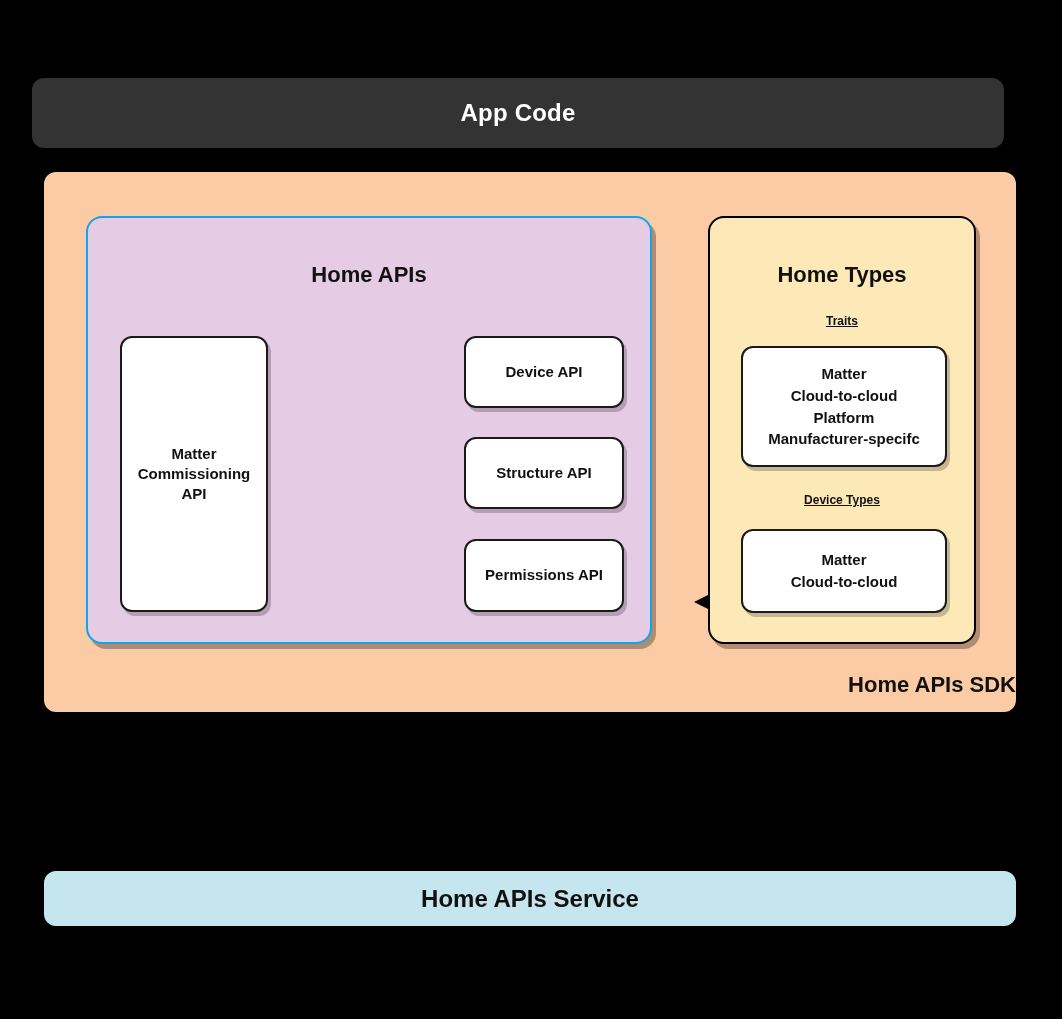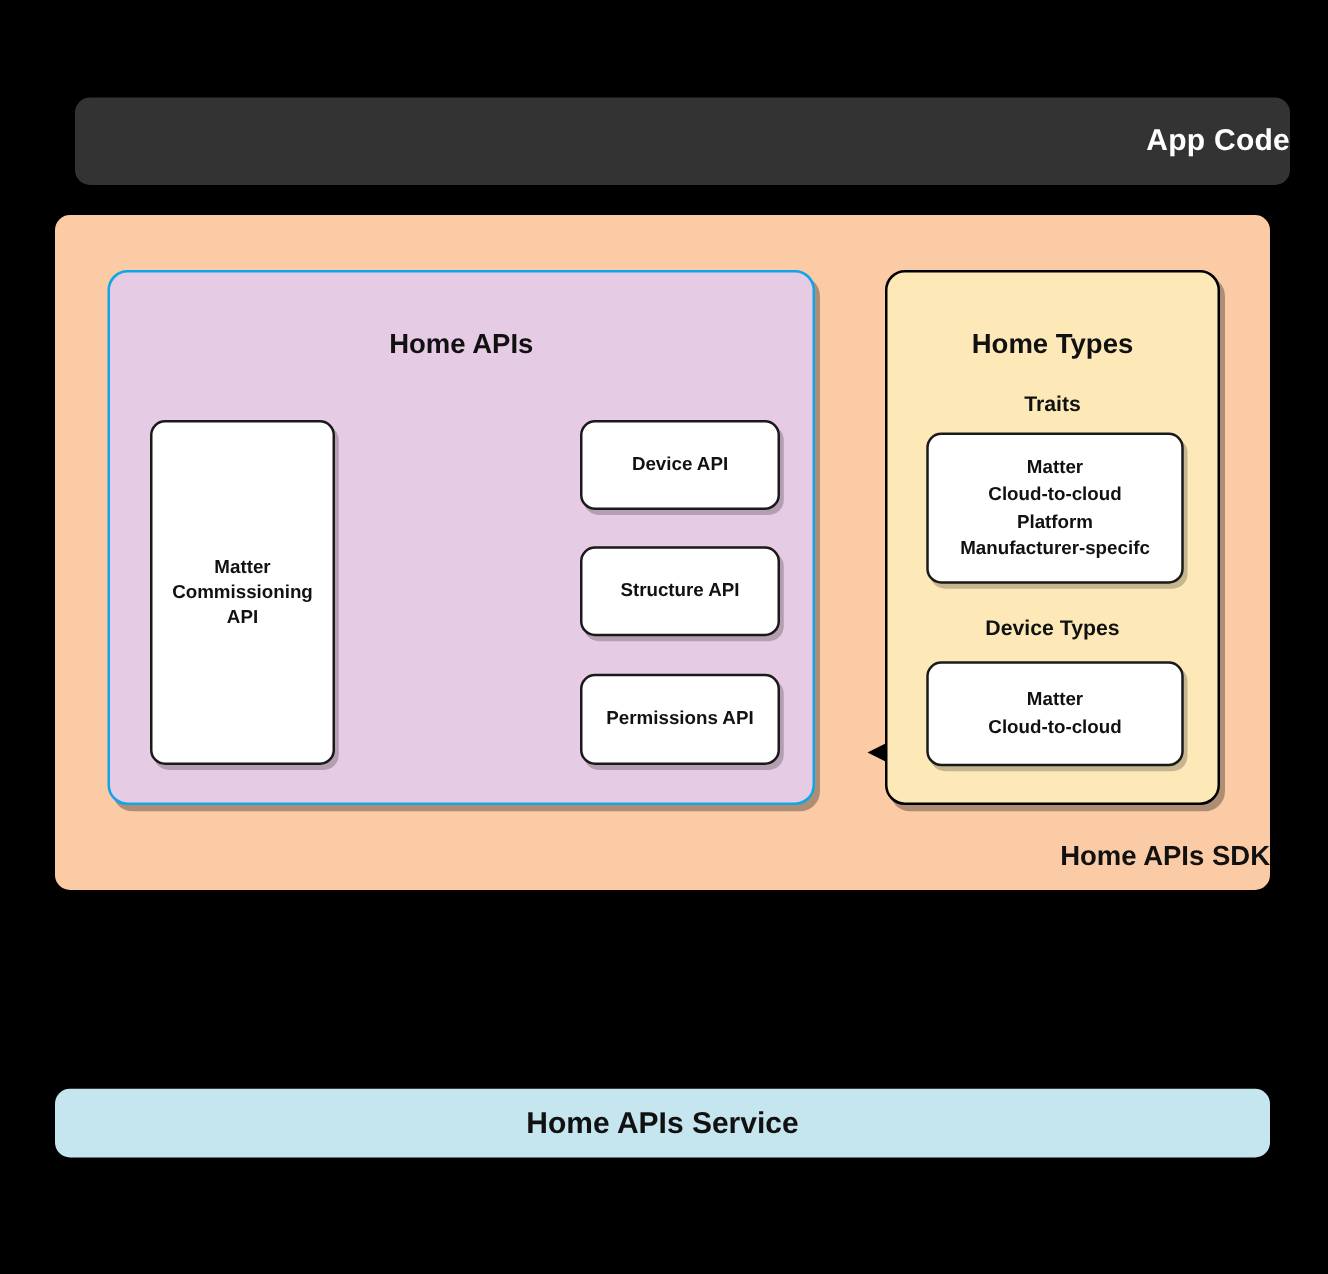--- a/index.html
+++ b/index.html
@@ -19,29 +19,29 @@
   .stage {
     position: absolute;
     left: 0; top: 0;
     width: 1062px;
     height: 1019px;
   }
 
   
   .app-code-bar {
     position: absolute;
-    left: 60px;
+    left: 32px;
     top: 78px;
     width: 972px;
     height: 70px;
     background: #333333;
     border-radius: 12px;
     display: flex;
     align-items: center;
-    justify-content: flex-end;
+    justify-content: center;
   }
   .app-code-label {
     color: #ffffff;
     font-size: 24px;
     font-weight: bold;
     letter-spacing: 0.2px;
   }
 
   
   .sdk-panel {
@@ -119,22 +119,23 @@
     background: #fde9b8;
     border: 2px solid #000000;
     border-radius: 16px;
     box-shadow: 4px 5px 0 rgba(0,0,0,0.30);
     box-sizing: border-box;
   }
   .subhead {
     position: absolute;
     left: 0; right: 0;
     text-align: center;
-    font-size: 17px;
-    font-weight: bold;
+    font-size: 12px;
+    font-weight: bold;
+    text-decoration: underline;
   }
   .subhead-traits { top: 96px; }
   .subhead-device-types { top: 275px; }
 
   .type-card {
     position: absolute;
     background: #ffffff;
     border: 2px solid #1a1a1a;
     border-radius: 12px;
     box-shadow: 3px 4px 0 rgba(0,0,0,0.22);

